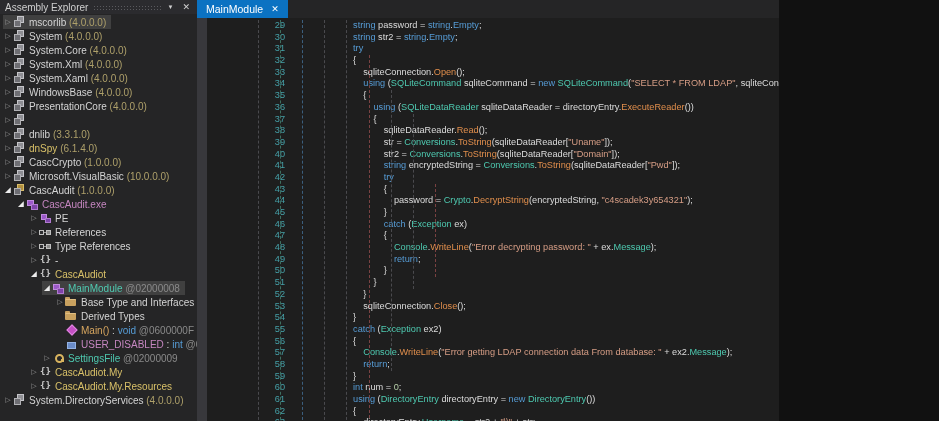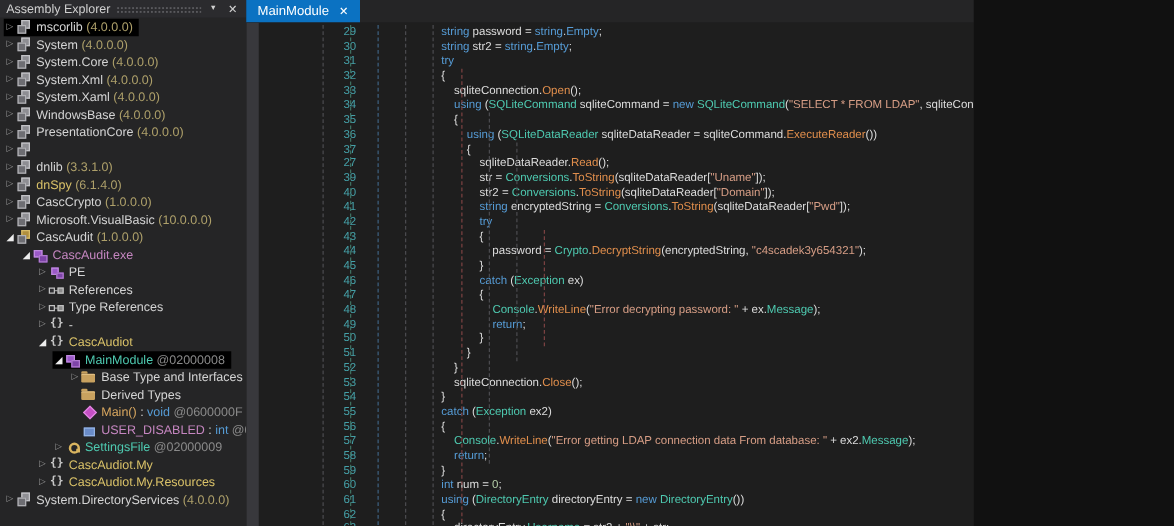--- a/index.html
+++ b/index.html
@@ -11,21 +11,21 @@
   .sb-header{height:14px;flex:none;display:flex;align-items:center;gap:5px;padding:0 5px;background:#2B2B2E;}
   .sb-title{font-size:10px;color:#CFCFCF;white-space:nowrap;}
   .sb-grip{flex:1;height:6px;margin-top:1px;
      background-image:radial-gradient(circle,#5A5A5E 0.8px,transparent 0.9px);
      background-size:3px 3px;}
   .sb-caret{font-size:6px;color:#D0D0D0;padding:0 2px;cursor:default;}
   .sb-close{font-size:9px;color:#D0D0D0;padding:0 2px;cursor:default;}
   .tree{flex:1;overflow:hidden;padding-top:1px;}
   .trow{height:14px;display:flex;align-items:center;font-size:10px;white-space:nowrap;}
   .trow-inner{display:flex;align-items:center;height:14px;padding-right:5px;}
-  .trow-inner.sel{background:#000000;}
+  .trow-inner.sel{background:#404040;}
   .exp{width:10px;flex:none;text-align:center;font-size:7px;line-height:14px;color:#9A9A9A;}
   .exp.open{color:#EDEDED;font-size:7.5px;}
   .ic{width:13px;height:12px;flex:none;position:relative;margin-right:3px;}
   .ic-assembly::before{content:"";position:absolute;left:4px;top:0;width:5px;height:5px;background:#8E8E93;border:1px solid #C4C4C8;}
   .ic-assembly::after{content:"";position:absolute;left:1px;top:4px;width:5px;height:5px;background:#6E6E73;border:1px solid #B0B0B4;}
   .ic-assembly-gold::before{content:"";position:absolute;left:4px;top:0;width:5px;height:5px;background:#B08F3E;border:1px solid #D8BC6A;}
   .ic-assembly-gold::after{content:"";position:absolute;left:1px;top:4px;width:5px;height:5px;background:#6E6E73;border:1px solid #B0B0B4;}
   .ic-module::before{content:"";position:absolute;left:1px;top:2px;width:5px;height:4px;background:#9B59C8;border:1px solid #C08ADF;}
   .ic-module::after{content:"";position:absolute;left:5px;top:6px;width:5px;height:4px;background:#7E44A8;border:1px solid #B07ACF;}
   .ic-pe::before{content:"";position:absolute;left:2px;top:2px;width:4px;height:4px;background:#9B59C8;border:1px solid #C08ADF;}
@@ -278,23 +278,23 @@
     <div class="editor" id="editor">
       <div class="gmargin"></div>
       <div class="code" id="code">
           <div class="code-line"><span class="ln">29</span><span class="tk-p">                    </span><span class="tk-k">string</span><span class="tk-p"> password = </span><span class="tk-k">string</span><span class="tk-p">.</span><span class="tk-k">Empty</span><span class="tk-p">;</span></div>
           <div class="code-line"><span class="ln">30</span><span class="tk-p">                    </span><span class="tk-k">string</span><span class="tk-p"> str2 = </span><span class="tk-k">string</span><span class="tk-p">.</span><span class="tk-k">Empty</span><span class="tk-p">;</span></div>
           <div class="code-line"><span class="ln">31</span><span class="tk-p">                    </span><span class="tk-k">try</span></div>
           <div class="code-line"><span class="ln">32</span><span class="tk-p">                    {</span></div>
           <div class="code-line"><span class="ln">33</span><span class="tk-p">                        sqliteConnection.</span><span class="tk-m">Open</span><span class="tk-p">();</span></div>
           <div class="code-line"><span class="ln">34</span><span class="tk-p">                        </span><span class="tk-k">using</span><span class="tk-p"> (</span><span class="tk-t">SQLiteCommand</span><span class="tk-p"> sqliteCommand = </span><span class="tk-k">new</span><span class="tk-p"> </span><span class="tk-t">SQLiteCommand</span><span class="tk-p">(</span><span class="tk-s">"SELECT * FROM LDAP"</span><span class="tk-p">, sqliteConnection))</span></div>
           <div class="code-line"><span class="ln">35</span><span class="tk-p">                        {</span></div>
-          <div class="code-line"><span class="ln">36</span><span class="tk-p">                            </span><span class="tk-k">using</span><span class="tk-p"> (</span><span class="tk-t">SQLiteDataReader</span><span class="tk-p"> sqliteDataReader = sqliteCommand.</span><span class="tk-m">ExecuteReader</span><span class="tk-p">())</span></div>
+          <div class="code-line"><span class="ln">36</span><span class="tk-p">                            </span><span class="tk-k">using</span><span class="tk-p"> (</span><span class="tk-t">SQLiteDataReader</span><span class="tk-p"> sqliteDataReader = directoryEntry.</span><span class="tk-m">ExecuteReader</span><span class="tk-p">())</span></div>
           <div class="code-line"><span class="ln">37</span><span class="tk-p">                            {</span></div>
-          <div class="code-line"><span class="ln">27</span><span class="tk-p">                                sqliteDataReader.</span><span class="tk-m">Read</span><span class="tk-p">();</span></div>
+          <div class="code-line"><span class="ln">38</span><span class="tk-p">                                sqliteDataReader.</span><span class="tk-m">Read</span><span class="tk-p">();</span></div>
           <div class="code-line"><span class="ln">39</span><span class="tk-p">                                str = </span><span class="tk-t">Conversions</span><span class="tk-p">.</span><span class="tk-m">ToString</span><span class="tk-p">(sqliteDataReader[</span><span class="tk-s">"Uname"</span><span class="tk-p">]);</span></div>
           <div class="code-line"><span class="ln">40</span><span class="tk-p">                                str2 = </span><span class="tk-t">Conversions</span><span class="tk-p">.</span><span class="tk-m">ToString</span><span class="tk-p">(sqliteDataReader[</span><span class="tk-s">"Domain"</span><span class="tk-p">]);</span></div>
           <div class="code-line"><span class="ln">41</span><span class="tk-p">                                </span><span class="tk-k">string</span><span class="tk-p"> encryptedString = </span><span class="tk-t">Conversions</span><span class="tk-p">.</span><span class="tk-m">ToString</span><span class="tk-p">(sqliteDataReader[</span><span class="tk-s">"Pwd"</span><span class="tk-p">]);</span></div>
           <div class="code-line"><span class="ln">42</span><span class="tk-p">                                </span><span class="tk-k">try</span></div>
           <div class="code-line"><span class="ln">43</span><span class="tk-p">                                {</span></div>
           <div class="code-line"><span class="ln">44</span><span class="tk-p">                                    password = </span><span class="tk-t">Crypto</span><span class="tk-p">.</span><span class="tk-m">DecryptString</span><span class="tk-p">(encryptedString, </span><span class="tk-s">"c4scadek3y654321"</span><span class="tk-p">);</span></div>
           <div class="code-line"><span class="ln">45</span><span class="tk-p">                                }</span></div>
           <div class="code-line"><span class="ln">46</span><span class="tk-p">                                </span><span class="tk-k">catch</span><span class="tk-p"> (</span><span class="tk-t">Exception</span><span class="tk-p"> ex)</span></div>
           <div class="code-line"><span class="ln">47</span><span class="tk-p">                                {</span></div>
           <div class="code-line"><span class="ln">48</span><span class="tk-p">                                    </span><span class="tk-t">Console</span><span class="tk-p">.</span><span class="tk-m">WriteLine</span><span class="tk-p">(</span><span class="tk-s">"Error decrypting password: "</span><span class="tk-p"> + ex.</span><span class="tk-t">Message</span><span class="tk-p">);</span></div>

